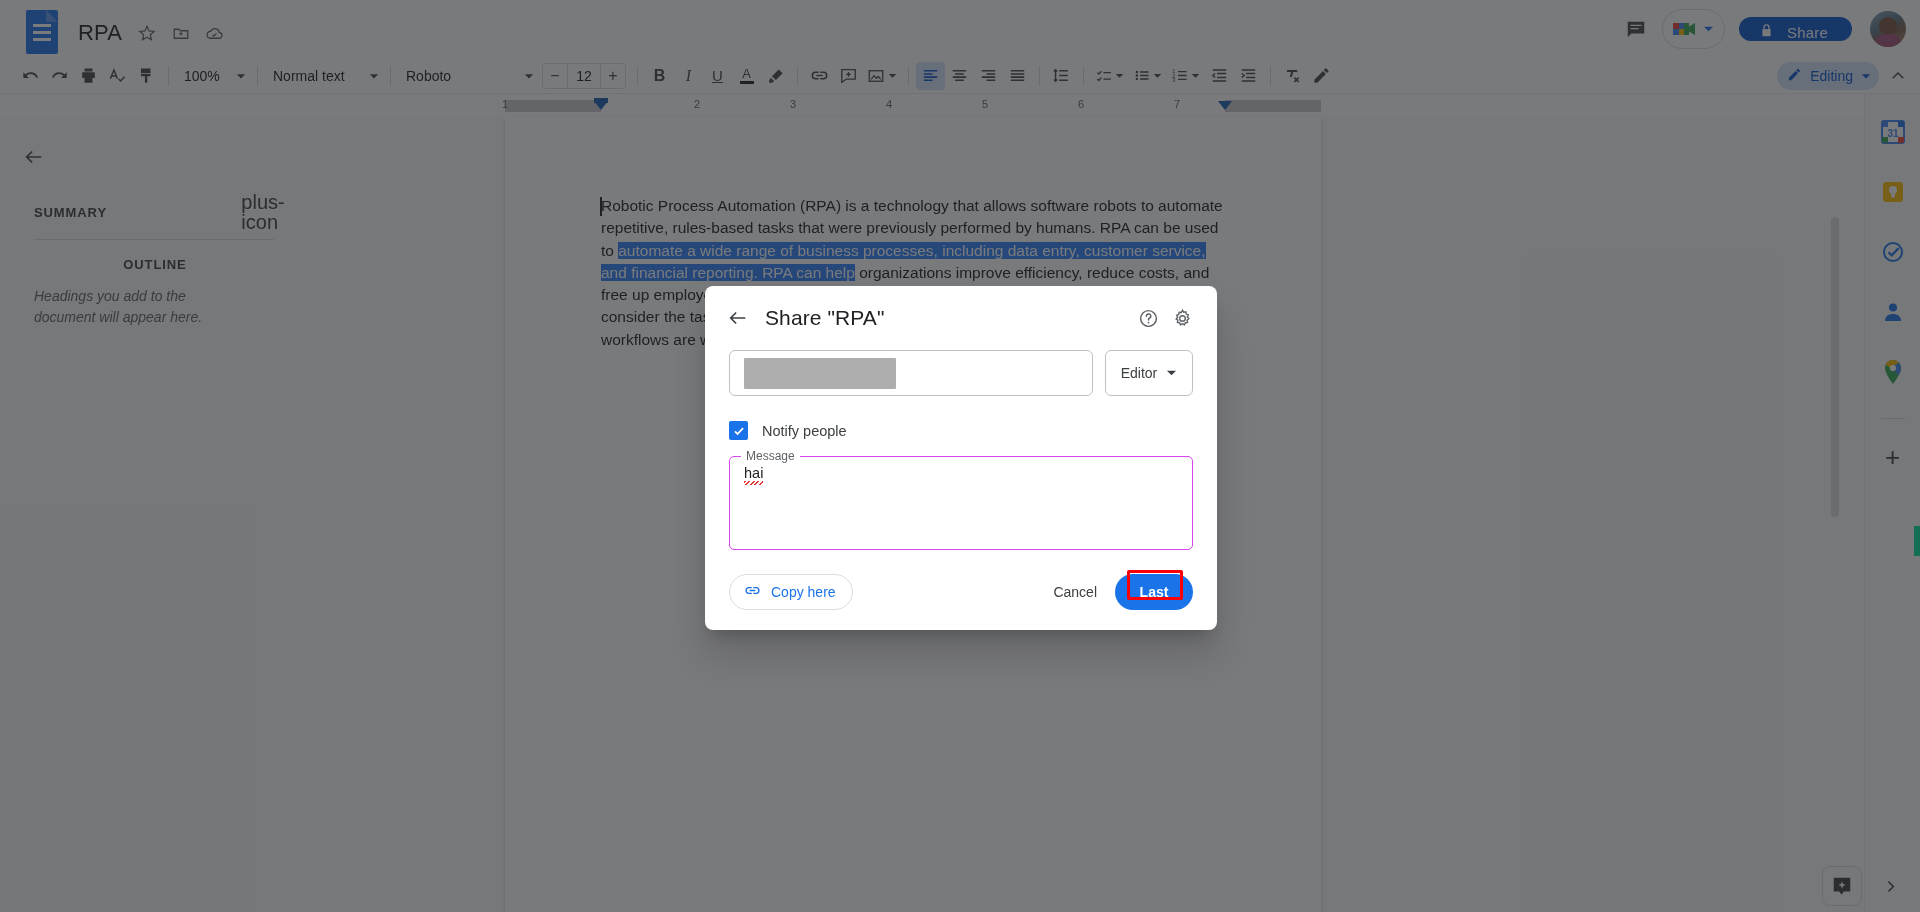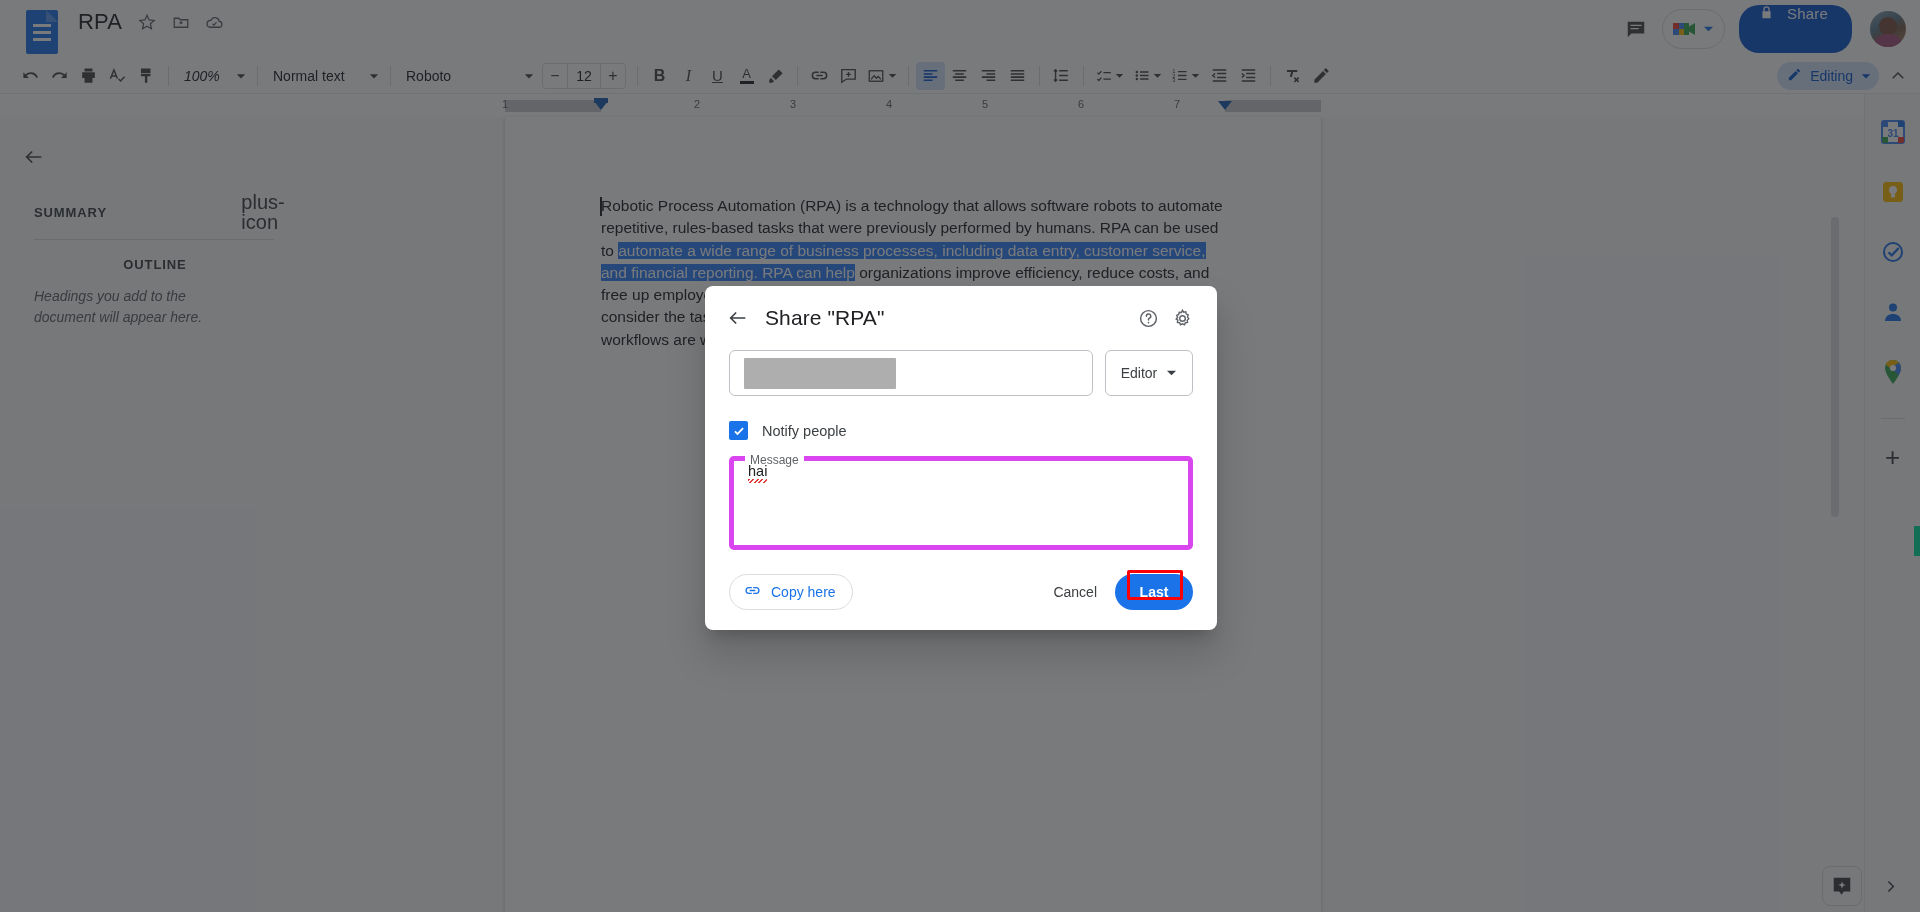--- a/index.html
+++ b/index.html
@@ -33,21 +33,21 @@
   }
   .docs-logo .fold {
     position: absolute; right: 4px; top: 2px; width: 12px; height: 12px;
     background: #5b9aef;
     clip-path: polygon(0 0, 100% 100%, 0 100%);
   }
   .docs-logo .ln {
     position: absolute; left: 11px; background: #fff; height: 3px; width: 18px;
   }
   .title-block { margin-top: 7px; }
-  .title-row { display: flex; align-items: center; height: 30px; }
+  .title-row { display: flex; align-items: center; height: 30px; margin-top: 11px; }
   .doc-title {
     font-size: 22px; color: #202124; padding: 0 4px; letter-spacing: .1px;
   }
   .title-icon {
     width: 26px; height: 26px; margin-left: 8px;
     display: flex; align-items: center; justify-content: center;
     color: #5f6368;
   }
   .menu-row { display: flex; align-items: center; height: 26px; margin-top: -1px; }
   .menu-item {
@@ -67,22 +67,22 @@
     width: 40px; height: 40px; border-radius: 50%;
     display: flex; align-items: center; justify-content: center; color: #444746;
   }
   .meet-pill {
     display: flex; align-items: center; gap: 2px;
     height: 40px; padding: 0 10px 0 8px;
     border: 1px solid #dadce0; border-radius: 20px; margin-left: 2px;
   }
   .meet-icon { width: 30px; height: 22px; position: relative; }
   .share-btn {
-    display: flex; align-items: flex-start; gap: 13px;
-    height: 48px; padding: 0 24px 0 20px;
+    display: flex; align-items: flex-end; gap: 13px;
+    height: 24px; padding: 0 24px 0 20px;
     background: #0b57d0; color: #fff; border-radius: 20px;
     font-size: 15px; font-weight: 500; margin-left: 10px; letter-spacing: .2px;
   }
   .avatar {
     width: 36px; height: 36px; border-radius: 50%; margin-left: 14px;
     background: linear-gradient(150deg,#8fa6b8 0%,#5c7b8f 38%,#7d5f50 62%,#b08a6f 100%);
     overflow: hidden; position: relative; flex: none;
   }
   .avatar .face {
     position: absolute; left: 9px; top: 6px; width: 18px; height: 18px;
@@ -103,21 +103,21 @@
     width: 29px; height: 28px; display: flex; align-items: center;
     justify-content: center; color: #444746; border-radius: 4px; flex: none;
   }
   .tb-btn.active { background: #d3e3fd; color: #0b57d0; }
   .tb-sep { width: 1px; height: 20px; background: #dadce0; margin: 0 7px; flex: none; }
   .tb-select {
     display: flex; align-items: center; height: 28px; padding: 0 4px 0 8px;
     font-size: 14px; color: #202124; border-radius: 4px; flex: none;
   }
   .tb-select .caret { margin-left: 7px; color: #444746; }
-  .zoom-sel { width: 74px; justify-content: space-between; font-style: italic; }
+  .zoom-sel { width: 74px; justify-content: space-between; }
   .style-sel { width: 118px; justify-content: space-between; }
   .font-sel { width: 140px; justify-content: space-between; }
   .fontsize-group {
     display: flex; align-items: center; border: 1px solid #dadce0;
     border-radius: 4px; height: 26px; margin: 0 4px; flex: none;
   }
   .fontsize-group .fsbtn {
     width: 24px; height: 24px; display: flex; align-items: center;
     justify-content: center; color: #444746; font-size: 16px;
   }
@@ -296,22 +296,22 @@
     display: flex; align-items: center; gap: 14px; padding: 0 24px;
     margin-top: 25px;
   }
   .checkbox {
     width: 19px; height: 19px; background: #1a73e8; border-radius: 2px;
     display: flex; align-items: center; justify-content: center; flex: none;
   }
   .notify-label { font-size: 14.5px; color: #3c4043; }
   .msg-wrap {
     margin: 16px 24px 0; position: relative;
-    border: 5px solid #d946ef; border-radius: 5px; height: 94px;
-    padding: 1px 14px;
+    border: 1px solid #d946ef; border-radius: 5px; height: 94px;
+    padding: 7px 14px;
   }
   .msg-legend {
     position: absolute; top: -8px; left: 11px; background: #fff;
     padding: 0 5px; font-size: 12px; color: #5f6368;
   }
   .msg-text {
     font-size: 14.5px; color: #202124; position: relative; display: inline-block;
   }
   .squiggle {
     position: absolute; left: 0; right: 0; bottom: -4px; height: 4px;

